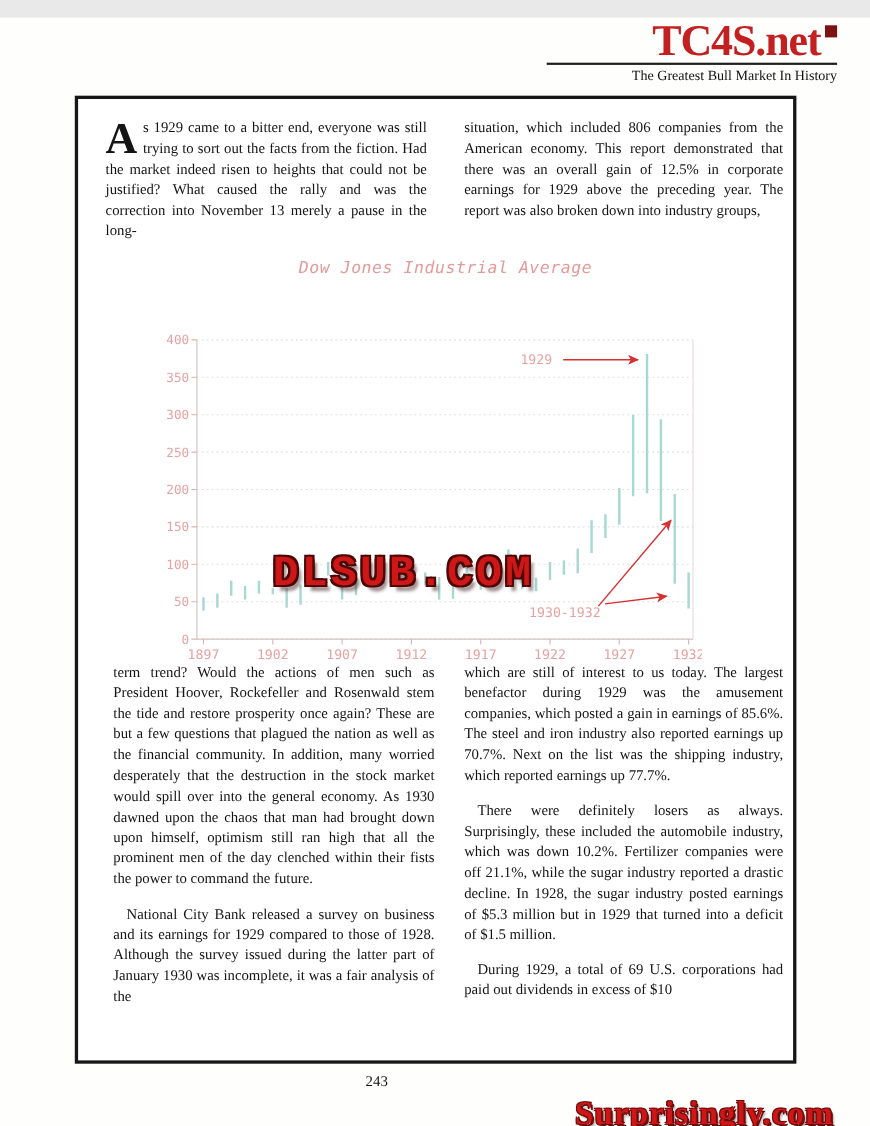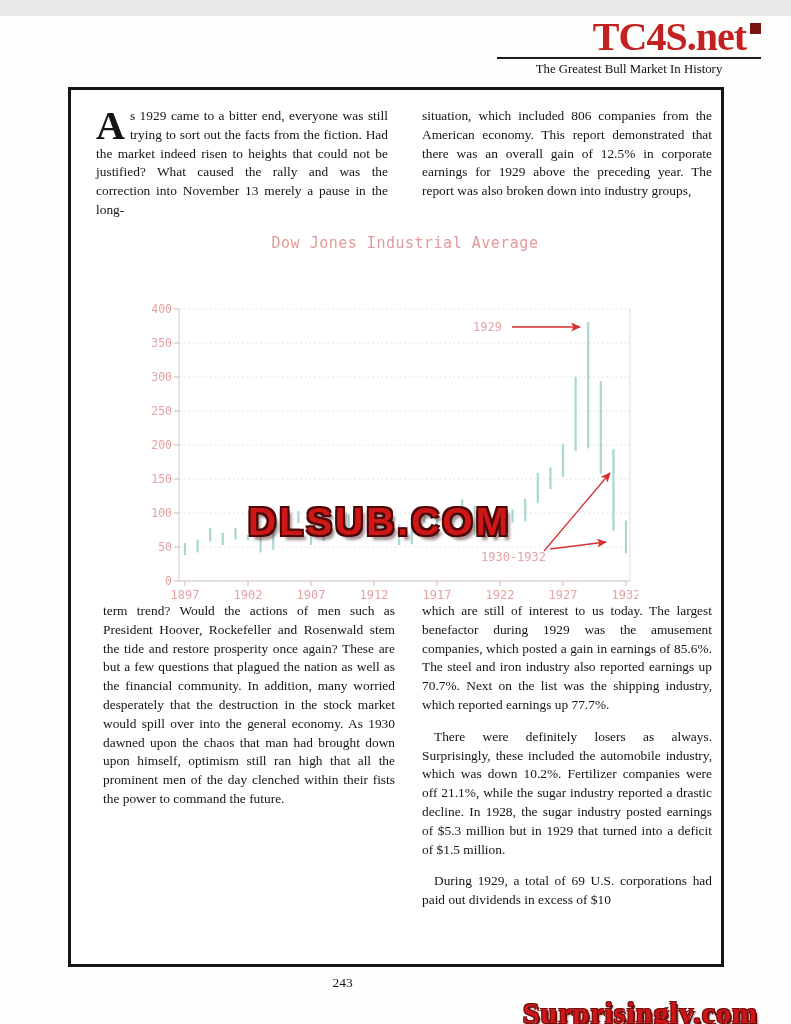--- a/index.html
+++ b/index.html
@@ -7,50 +7,50 @@
   .page { position:relative; width:791px; height:1024px; margin:16px auto; background:#fefefd;
           font-family:"Liberation Serif",serif; color:#141414; overflow:hidden; }
 
   
   .logo-top { position:absolute; top:2px; right:30px; width:264px; text-align:right; }
   .logo-text { font-family:"Liberation Serif",serif; font-size:40px; font-weight:bold;
                color:#c32121; line-height:38px; letter-spacing:-1px; }
   .logo-square { display:inline-block; width:11px; height:11px; background:#7c1212;
                  margin-left:4px; vertical-align:16px; }
   .logo-rule { border-top:2px solid #1d1d1d; margin-top:1px; }
-  .tagline { font-size:12.8px; margin-top:3px; text-align:center; color:#101010; }
+  .tagline { font-size:12.8px; margin-top:3px; color:#101010; }
 
   
   .main-box { position:absolute; left:68px; top:71px; width:656px; height:880px;
               border:3px solid #161616; background:#fff; }
   .col { position:absolute; width:292px; font-size:13.4px; line-height:18.8px; text-align:justify; }
   .col-tl { left:25px; top:17px; }
   .col-tr { left:351px; top:17px; width:290px; }
   .col-bl { left:32px; top:512px; }
   .col-br { left:351px; top:512px; width:290px; }
   .col p { margin:0; }
   .col p + p { margin-top:13px; }
   .col p.indent { text-indent:12px; }
   .dropcap { float:left; font-size:40px; line-height:31px; font-weight:bold; margin:3px 5px 0 0; }
 
   
   .chart-wrap { position:absolute; left:75px; top:144px; width:492px; height:378px; }
   .chart-title { margin-left:33px; width:452px; text-align:center;
                  font-family:"DejaVu Sans Mono",monospace; font-size:15px; letter-spacing:0.5px;
-                 color:#e39a9a; }
+                 color:#e39a9a;font-style:italic; }
   .chart-subtitle { margin-left:33px; width:452px; text-align:center;
                     font-family:"DejaVu Sans Mono",monospace; font-size:11px; letter-spacing:0.5px;
                     color:#e39a9a; margin-top:4px; }
   .chart-svg { position:absolute; left:0; top:67px; }
   svg text.tick { fill:#e6a2a2; font-family:"DejaVu Sans Mono",monospace; font-size:11.5px; }
   svg text.xtick { fill:#e6a2a2; font-family:"DejaVu Sans Mono",monospace; font-size:12px; }
   svg text.anno { fill:#e6a2a2; font-family:"DejaVu Sans Mono",monospace; font-size:12px; }
 
   .watermark { position:absolute; left:102px; top:266px;
-               font-family:Liberation Sans, sans-serif; font-weight:900; font-size:39px;
+               font-family:Liberation Mono, monospace; font-weight:900; font-size:39px;
                letter-spacing:3px; color:#ce1717;
                text-shadow:-2px -2px 0 #4c0707, 2px -2px 0 #4c0707, -2px 2px 0 #4c0707,
                            2px 2px 0 #4c0707, 4px 5px 3px rgba(40,0,0,.45); }
 
   .page-num { position:absolute; top:959px; left:0; width:685px; text-align:center; font-size:13.5px; }
 
   .logo-bottom { position:absolute; top:980px; right:33px; font-family:"Liberation Serif",serif;
                  font-weight:bold; font-size:30px; letter-spacing:1px; color:#cf1616;
                  text-shadow:-1px -1px 0 #6d0d0d, 1px -1px 0 #6d0d0d, -1px 1px 0 #6d0d0d,
                              2px 2px 0 #6d0d0d, 3px 3px 2px rgba(0,0,0,.3); }
@@ -172,20 +172,21 @@
           <line x1="366" y1="26" x2="434" y2="26" stroke="#d63030" stroke-width="1.3" marker-end="url(#ah)"></line>
           <text x="400" y="260" text-anchor="end" class="anno">1930-1932</text>
           <line x1="398" y1="250" x2="464" y2="172" stroke="#d63030" stroke-width="1.3" marker-end="url(#ah)"></line>
           <line x1="404" y1="248" x2="460" y2="241" stroke="#d63030" stroke-width="1.3" marker-end="url(#ah)"></line>
         </svg>
       <div class="watermark">DLSUB.COM</div>
     </div>
 
     <div class="col col-bl">
       <p>term trend?  Would the actions of men such as President Hoover, Rockefeller and Rosenwald stem the tide and restore prosperity once again?  These are but a few questions that plagued the nation as well as the financial community.  In addition, many worried desperately that the destruction in the stock market would spill over into the general economy.  As 1930 dawned upon the chaos that man had brought down upon himself, optimism still ran high that all the prominent men of the day clenched within their fists the power to command the future.</p>
+      <p class="indent">National City Bank released a survey on business and its earnings for 1929 compared to those of 1928. Although the survey issued during the latter part of January 1930 was incomplete, it was a fair analysis of the</p>
     </div>
 
     <div class="col col-br">
       <p>which are still of interest to us today.  The largest benefactor during 1929 was the amusement companies, which posted a gain in earnings of 85.6%.  The steel and iron industry also reported earnings up 70.7%.  Next on the list was the shipping industry, which reported earnings up 77.7%.</p>
       <p class="indent">There were definitely losers as always.  Surprisingly, these included the automobile industry, which was down 10.2%.  Fertilizer companies were off 21.1%, while the sugar industry reported a drastic decline.  In 1928, the sugar industry posted earnings of $5.3 million but in 1929 that turned into a deficit of $1.5 million.</p>
       <p class="indent">During 1929, a total of 69 U.S. corporations had paid out dividends in excess of $10</p>
     </div>
 
   </div>
 

